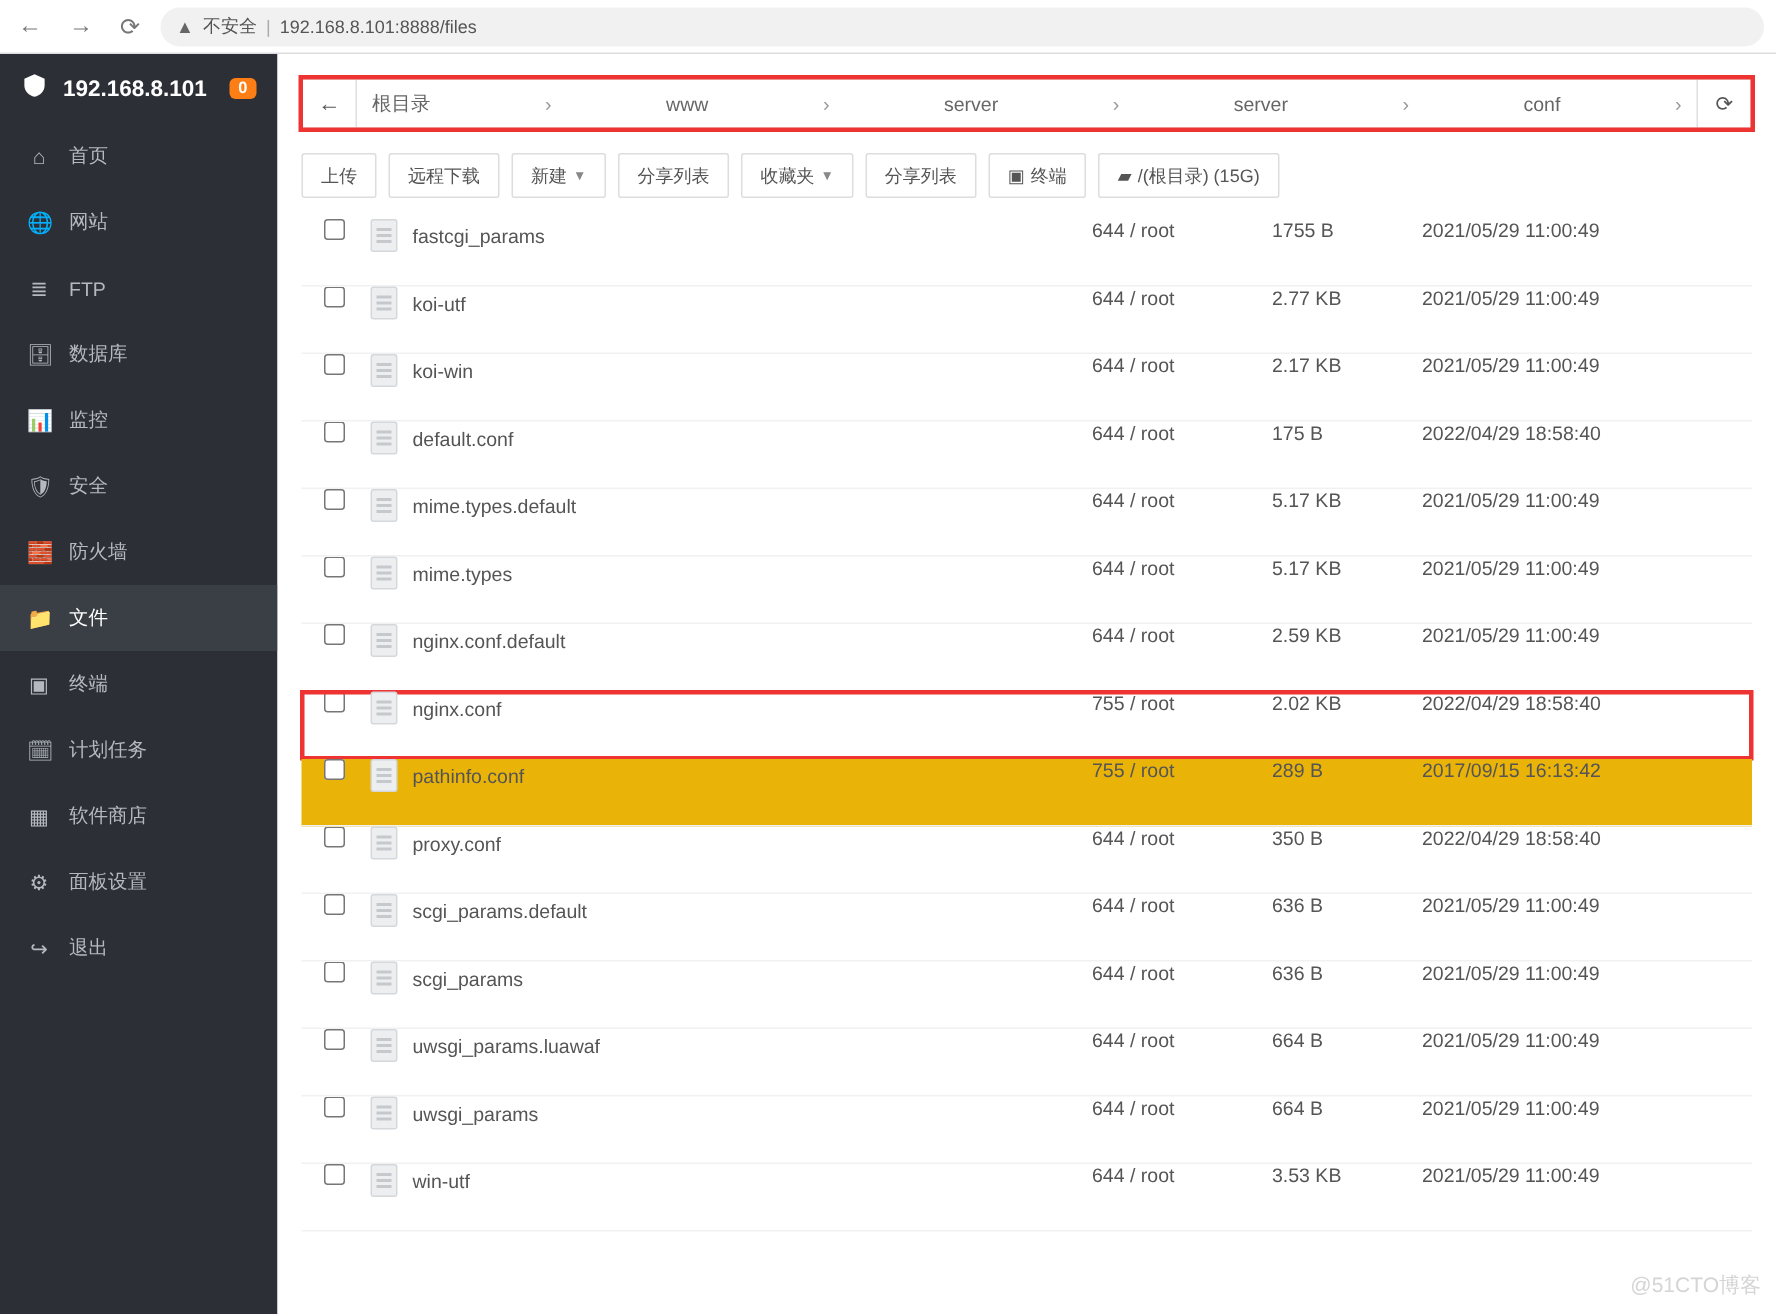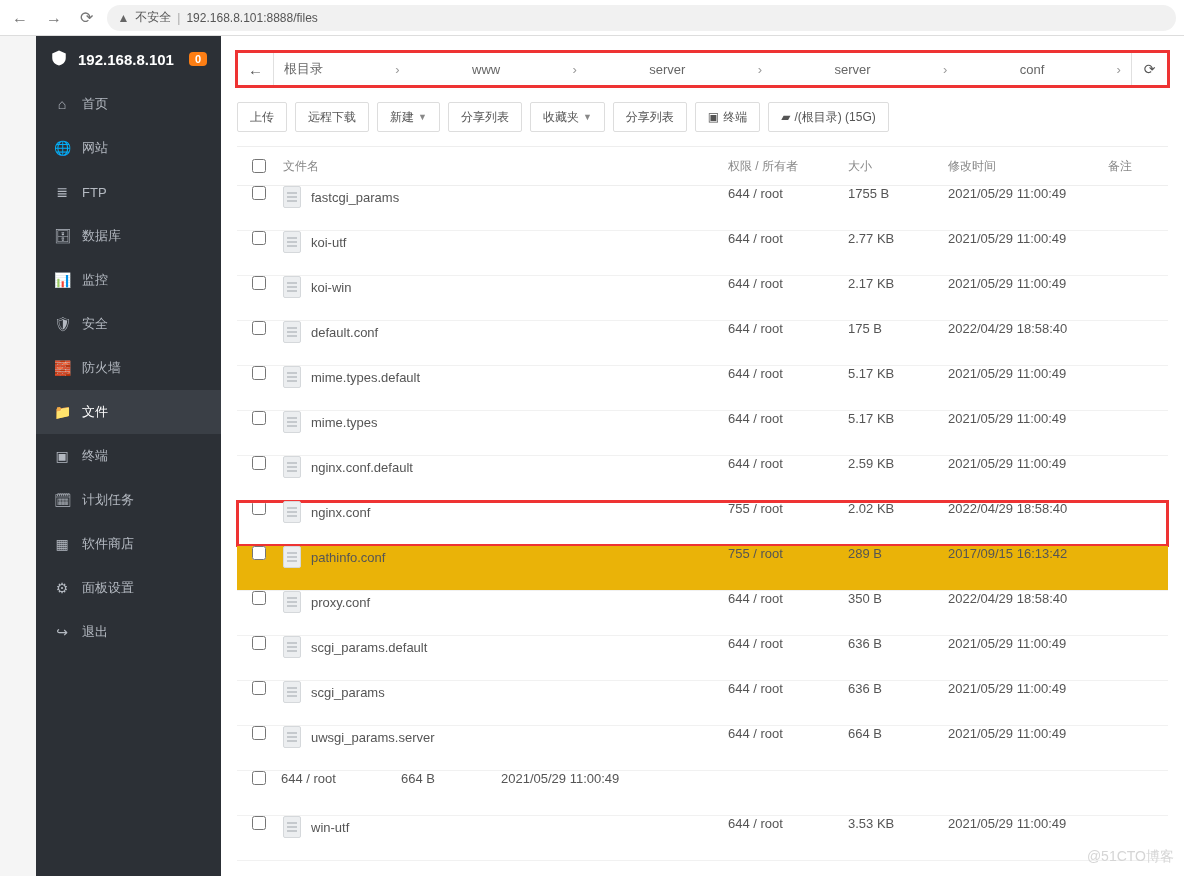--- a/index.html
+++ b/index.html
@@ -3,21 +3,21 @@
 <meta charset="utf-8">
 <style>
 * { box-sizing: border-box; margin: 0; padding: 0; }
 body { font-family: -apple-system, "Microsoft YaHei", sans-serif; font-size: 13px; color: #555; background: #f5f5f5; }
 
 .browser-bar { height: 36px; background: #fff; border-bottom: 1px solid #ddd; display: flex; align-items: center; padding: 0 8px; gap: 10px; }
 .browser-bar .nav-icon { color: #777; font-size: 16px; cursor: pointer; padding: 0 4px; }
 .browser-bar .addr { flex: 1; background: #f1f1f1; border-radius: 14px; height: 26px; display: flex; align-items: center; padding: 0 10px; font-size: 12px; color: #555; gap: 6px; }
 .browser-bar .warn { color: #666; }
 
-.app { display: flex; height: 840px; margin-left: 36px; }
+.app { display: flex; height: 840px; }
 
 .sidebar { width: 185px; background: #2c3036; color: #b4b9c1; display: flex; flex-direction: column; }
 .side-header { height: 46px; display: flex; align-items: center; padding: 0 14px; gap: 10px; color: #fff; font-weight: 600; font-size: 15px; }
 .side-header .badge { margin-left: auto; background: #fd7e14; color: #fff; border-radius: 4px; font-size: 11px; padding: 1px 6px; }
 .side-item { height: 44px; display: flex; align-items: center; padding: 0 18px; gap: 12px; color: #b4b9c1; cursor: pointer; font-size: 13px; }
 .side-item.active { background: #3a3f46; color: #fff; }
 .side-item .si-icon { width: 16px; text-align: center; font-size: 14px; }
 
 .main { flex: 1; background: #fff; padding: 16px 0 0 0; overflow: hidden; }
 
@@ -178,30 +178,20 @@
           <span>▣</span>
           <span>终端</span>
         </div>
       <div class="tb-btn">
           <span>▰</span>
           <span>/(根目录) (15G)</span>
         </div>
     </div>
 
     <div class="file-table">
-      <div class="file-header">
-        <div class="col-check">
-            <input type="checkbox" style="">
-          </div>
-        <div class="col-name-hdr">文件名</div>
-        <div class="col-perm">权限 / 所有者</div>
-        <div class="col-size">大小</div>
-        <div class="col-date">修改时间</div>
-        <div class="col-note">备注</div>
-      </div>
       <div id="file-rows">
           <div class="file-row">
     <div class="col-check">
               <input type="checkbox" style="">
             </div>
     <div class="col-name">
       <span class="file-icon"></span>
       <span>fastcgi_params</span>
     </div>
     <div class="col-perm">644 / root</div>
@@ -351,31 +341,35 @@
     <div class="col-size">636 B</div>
     <div class="col-date">2021/05/29 11:00:49</div>
     <div class="col-note"></div>
   </div>
           <div class="file-row">
     <div class="col-check">
               <input type="checkbox" style="">
             </div>
     <div class="col-name">
       <span class="file-icon"></span>
-      <span>uwsgi_params.server</span>
+      <span>uwsgi_params.luawaf</span>
     </div>
     <div class="col-perm">644 / root</div>
     <div class="col-size">664 B</div>
     <div class="col-date">2021/05/29 11:00:49</div>
     <div class="col-note"></div>
   </div>
           <div class="file-row">
     <div class="col-check">
               <input type="checkbox" style="">
             </div>
+    <div class="col-name">
+      <span class="file-icon"></span>
+      <span>uwsgi_params</span>
+    </div>
     <div class="col-perm">644 / root</div>
     <div class="col-size">664 B</div>
     <div class="col-date">2021/05/29 11:00:49</div>
     <div class="col-note"></div>
   </div>
           <div class="file-row">
     <div class="col-check">
               <input type="checkbox" style="">
             </div>
     <div class="col-name">

